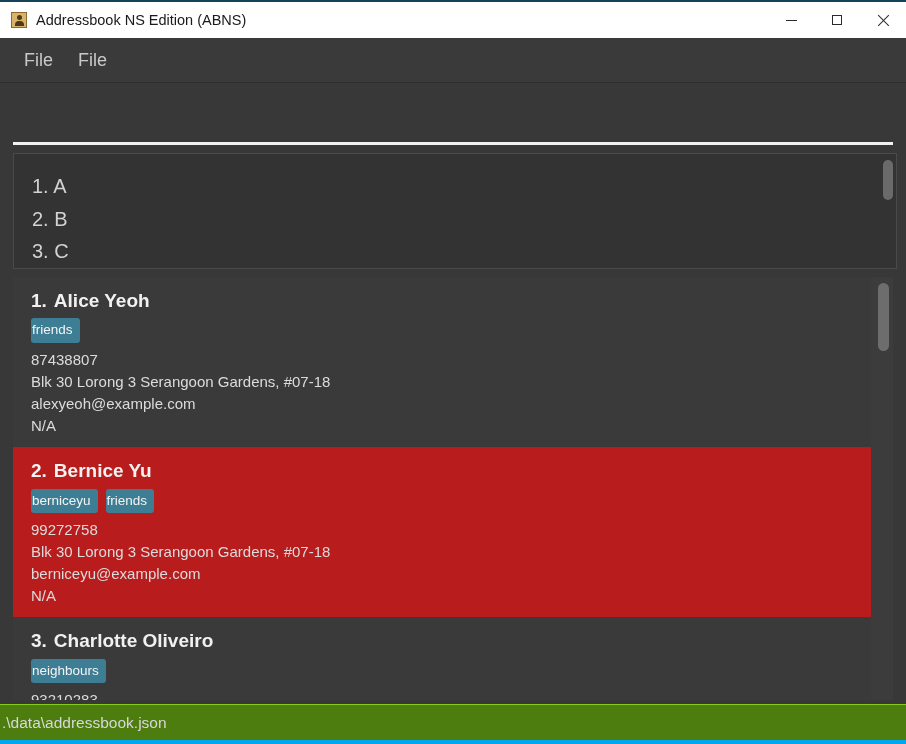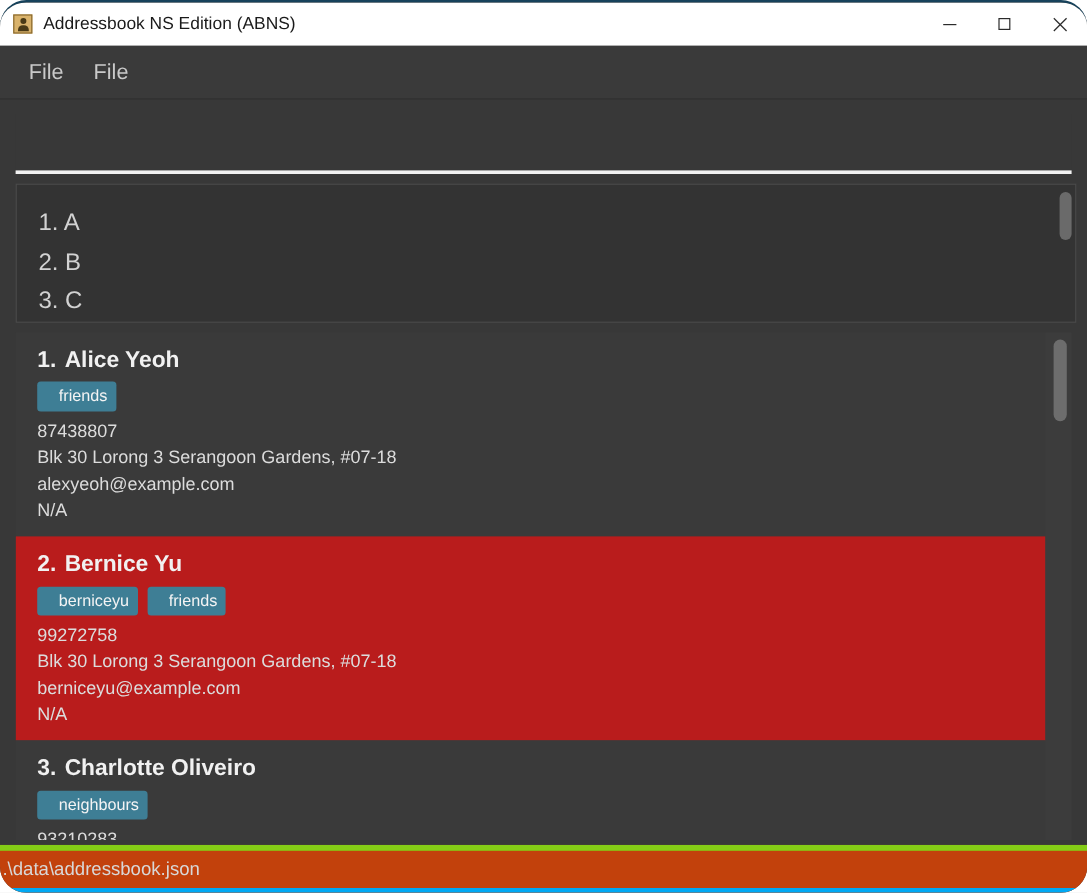--- a/index.html
+++ b/index.html
@@ -18,21 +18,20 @@
   #app {
     position: relative;
     width: 906px;
     height: 744px;
     box-sizing: border-box;
     border-top: 2px solid #16425b;
     background: #383838;
     display: flex;
     flex-direction: column;
     overflow: hidden;
-    border-radius: 22px;
   }
 
   
   .titlebar {
     height: 36px;
     flex: 0 0 36px;
     background: #ffffff;
     display: flex;
     align-items: center;
     position: relative;
@@ -253,21 +252,21 @@
     display: flex;
     gap: 8px;
     margin-bottom: 6px;
     flex-wrap: wrap;
   }
   .tag {
     background: #3e7e95;
     color: #f4f4f4;
     font-size: 13.5px;
     line-height: 1;
-    padding: 5px 7px 6px 18px;
+    padding: 5px 7px 6px 1px;
     border-radius: 3px;
     white-space: nowrap;
   }
   .person-field {
     font-size: 15px;
     color: #dcdcdc;
     line-height: 22px;
     white-space: nowrap;
   }
   .list-scrollbar {
@@ -283,22 +282,22 @@
     left: 0;
     width: 11px;
     height: 68px;
     border-radius: 6px;
     background: #6d6d6d;
   }
 
   
   .statusbar {
     flex: 0 0 40px;
-    background: #c2410c;
-    border-top: 5px solid #84cc16;
+    background: #4d7c0f;
+    border-top: 1px solid #84cc16;
     border-bottom: 4px solid #00a8f3;
     box-sizing: border-box;
     display: flex;
     align-items: center;
     padding-left: 2px;
   }
   .status-text {
     font-size: 15.5px;
     color: #d8d8d8;
     line-height: 1;

